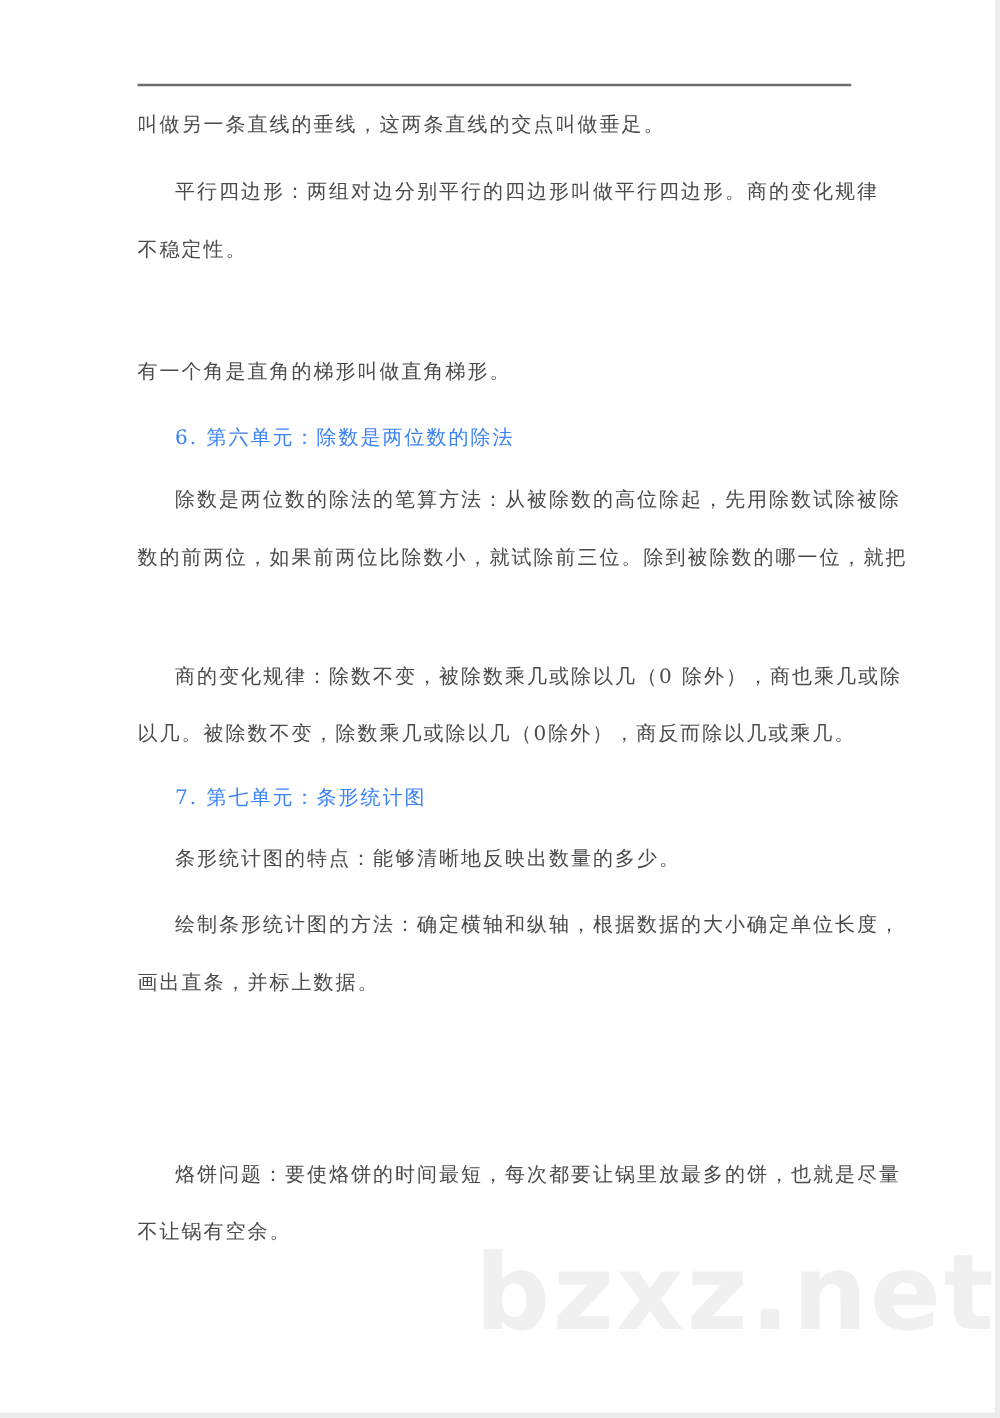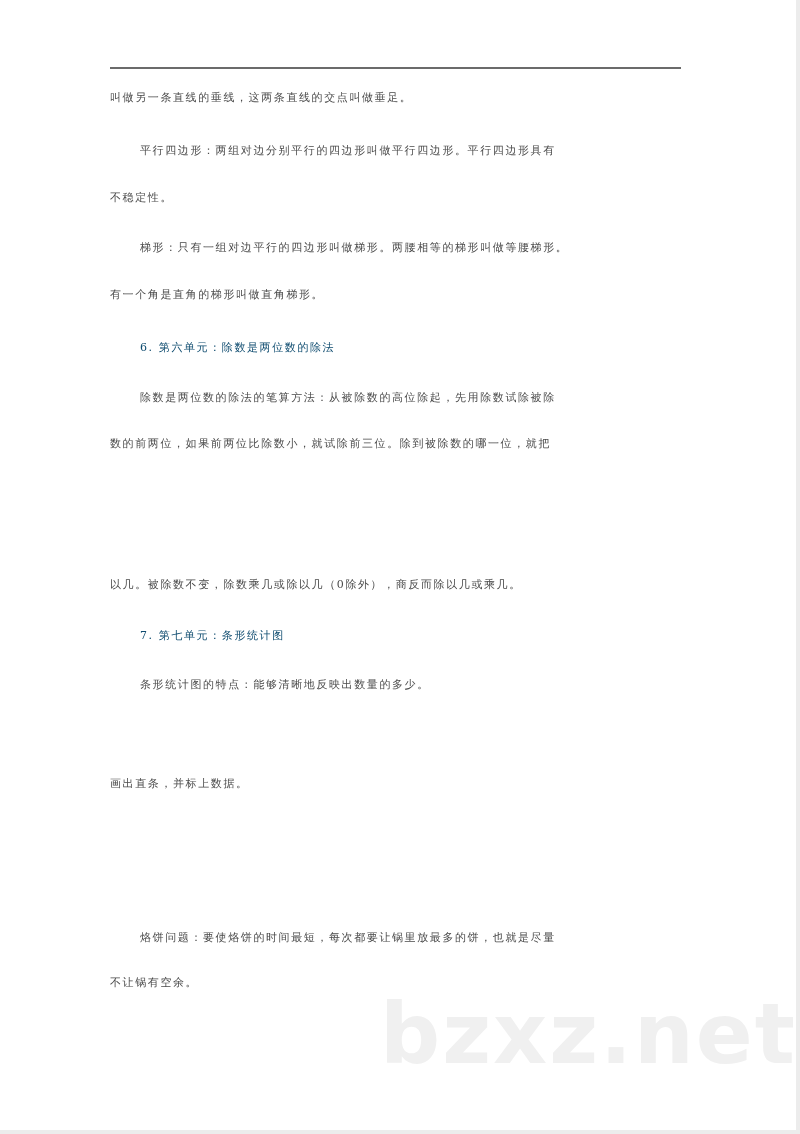--- a/index.html
+++ b/index.html
@@ -7,44 +7,45 @@
       width: 800px; height: 1134px; background: #ececec; position: relative; overflow: hidden;
       font-family: "DejaVu Serif", "Liberation Serif", serif;
     }
     .page {
       position: absolute; left: 0; top: 0; width: 796px; height: 1130px; background: #ffffff;
     }
     .header-rule {
       position: absolute; left: 110px; top: 67px; width: 571px; height: 2px; background: #6b6b6b;
     }
     .line {
-      position: absolute; left: 110px; font-size: 11px; color: #4a4a4a; white-space: nowrap; letter-spacing: 1.6px;
+      position: absolute; left: 110px; font-size: 16px; color: #4a4a4a; white-space: nowrap; letter-spacing: 1.6px;
     }
     .indent { left: 140px; }
-    .heading { color: #0c4a6e; }
+    .heading { color: #3b82f6; }
     .watermark {
       position: absolute; left: 380px; top: 985px; font-family: "DejaVu Sans", "Liberation Sans", sans-serif;
       font-weight: bold; font-size: 84px; color: #f0f0f0; letter-spacing: 2px;
     }
   </style>
 </head>
 <body>
 
 <div class="page">
   <div class="header-rule"></div>
 
   <div class="line" style="top:90px">叫做另一条直线的垂线，这两条直线的交点叫做垂足。</div>
-  <div class="line indent" style="top:143px">平行四边形：两组对边分别平行的四边形叫做平行四边形。平行四边形具有</div>
+  <div class="line indent" style="top:143px">平行四边形：两组对边分别平行的四边形叫做平行四边形。商的变化规律</div>
   <div class="line" style="top:190px">不稳定性。</div>
-  <div class="line indent" style="top:240px">梯形：只有一组对边平行的四边形叫做梯形。两腰相等的梯形叫做等腰梯形。</div>
   <div class="line" style="top:287px">有一个角是直角的梯形叫做直角梯形。</div>
   <div class="line indent heading" style="top:340px">6. 第六单元：除数是两位数的除法</div>
   <div class="line" style="top:436px">数的前两位，如果前两位比除数小，就试除前三位。除到被除数的哪一位，就把</div>
   <div class="line indent" style="top:390px">除数是两位数的除法的笔算方法：从被除数的高位除起，先用除数试除被除</div>
+  <div class="line indent" style="top:531px">商的变化规律：除数不变，被除数乘几或除以几（0 除外），商也乘几或除</div>
   <div class="line" style="top:577px">以几。被除数不变，除数乘几或除以几（0除外），商反而除以几或乘几。</div>
   <div class="line indent heading" style="top:628px">7. 第七单元：条形统计图</div>
   <div class="line indent" style="top:677px">条形统计图的特点：能够清晰地反映出数量的多少。</div>
+  <div class="line indent" style="top:730px">绘制条形统计图的方法：确定横轴和纵轴，根据数据的大小确定单位长度，</div>
   <div class="line" style="top:776px">画出直条，并标上数据。</div>
   <div class="line indent" style="top:930px">烙饼问题：要使烙饼的时间最短，每次都要让锅里放最多的饼，也就是尽量</div>
   <div class="line" style="top:975px">不让锅有空余。</div>
 
   <div class="watermark">bzxz.net</div>
 </div>
 
 </body></html>

